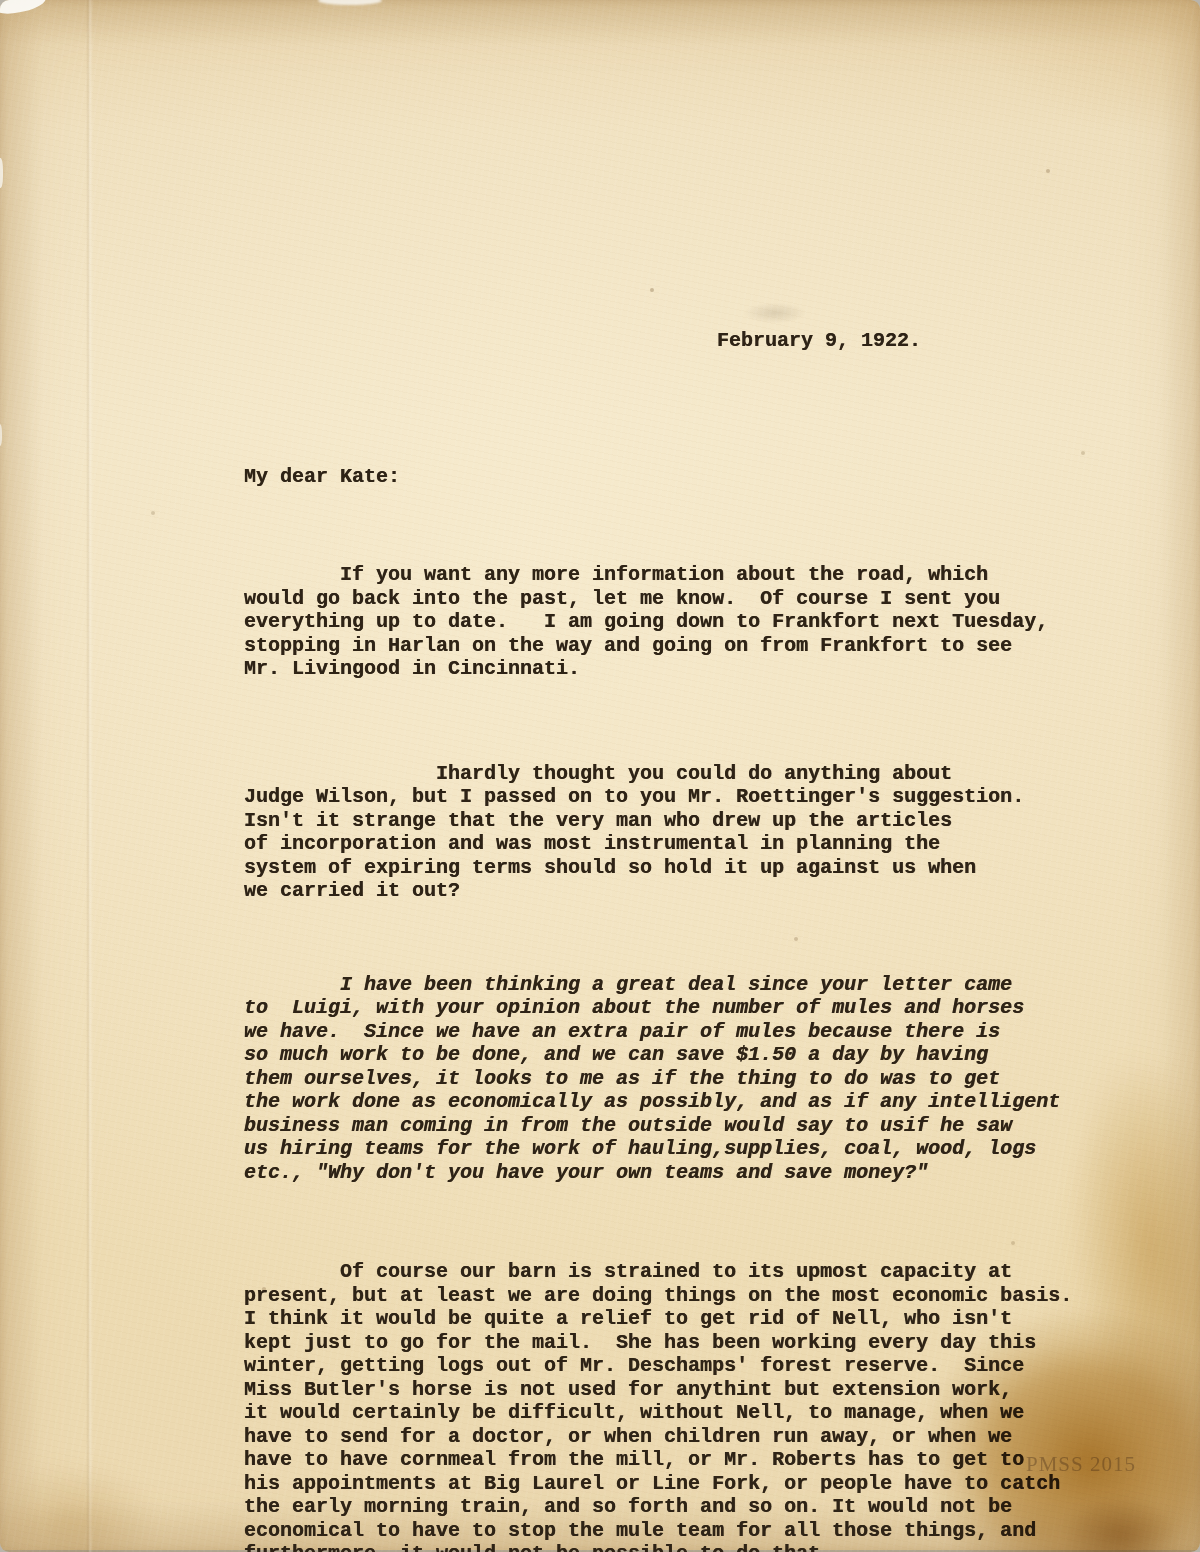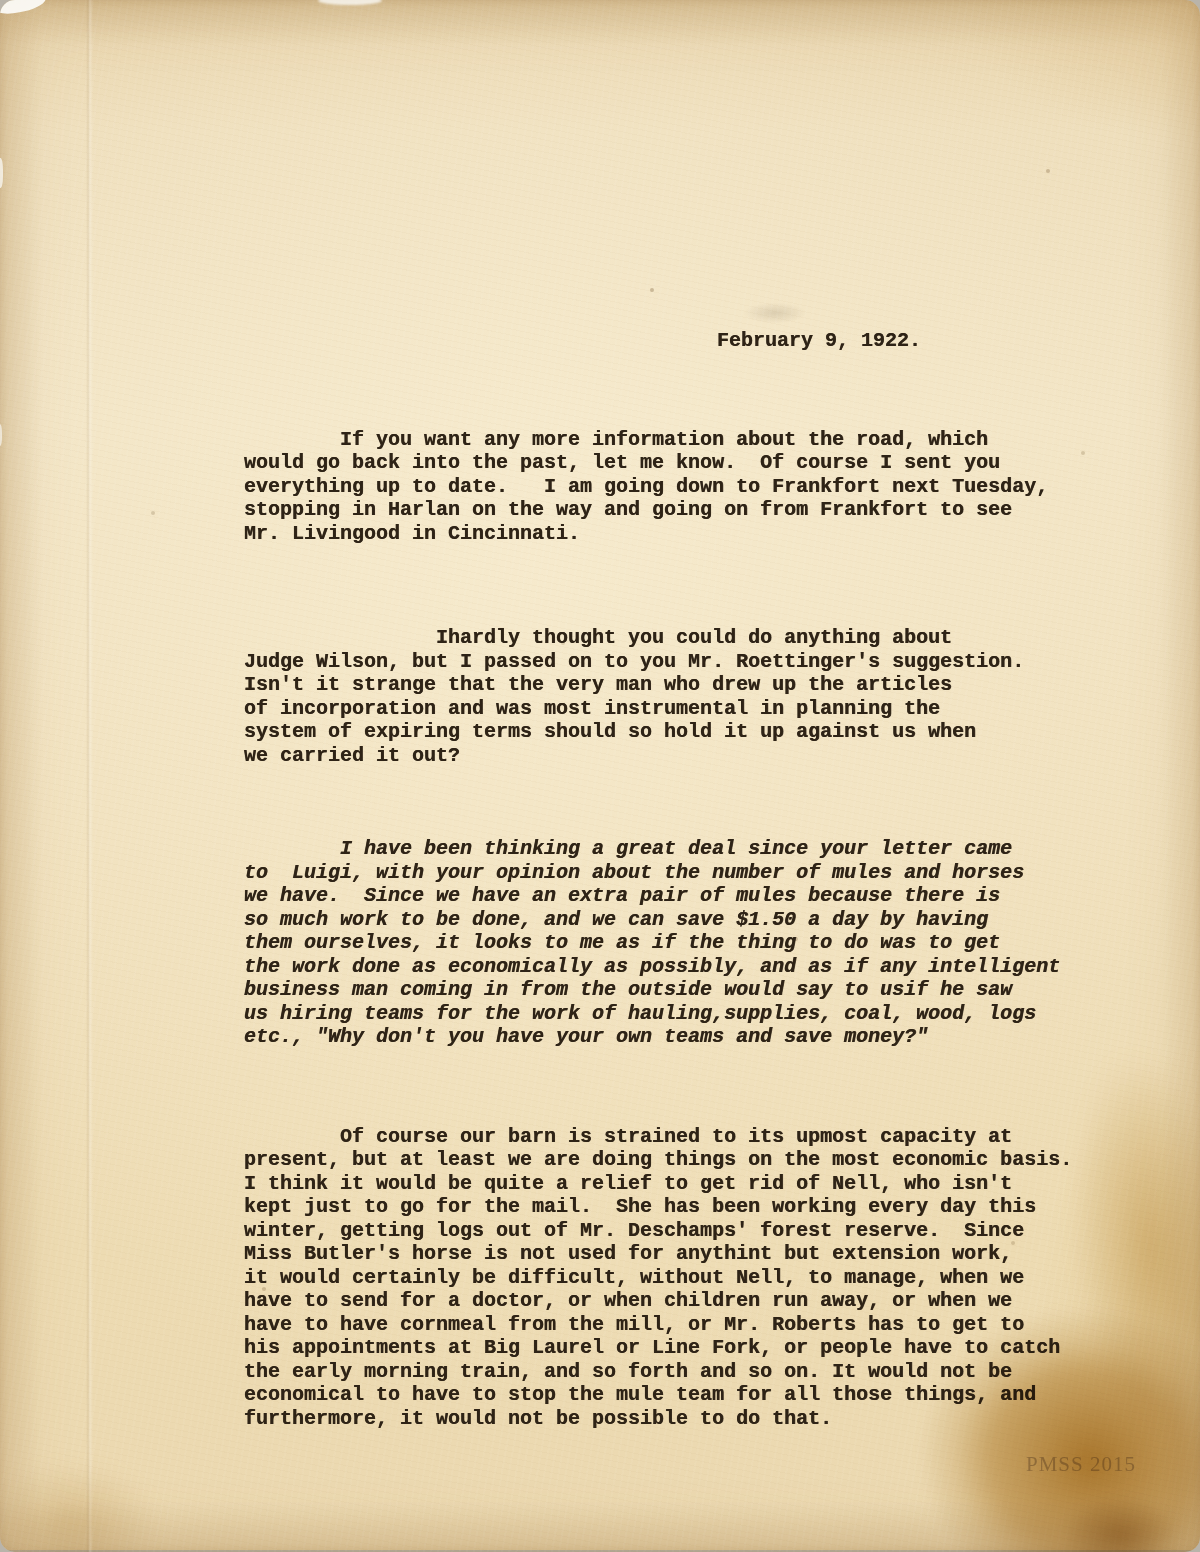--- a/index.html
+++ b/index.html
@@ -5,21 +5,21 @@
   html,body{margin:0;padding:0;}
   body{
     width:1200px;height:1552px;
     background:#b9b4aa;
     font-family:"Liberation Mono", monospace;
     overflow:hidden;
   }
   .page{
     position:relative;
     width:1200px;height:1552px;
-    border-radius:15px;
+    border-radius:9px;
     overflow:hidden;
     background:
       
       repeating-linear-gradient(100deg, rgba(255,255,255,.045) 0 2px, rgba(255,255,255,0) 2px 7px),
       repeating-linear-gradient(12deg, rgba(160,128,78,.04) 0 1px, rgba(160,128,78,0) 1px 6px),
       
       radial-gradient(45px 15px at 775px 313px, rgba(95,78,56,.16), rgba(95,78,56,0) 70%),
       
       radial-gradient(220px 380px at 1200px 1330px, rgba(201,158,72,.28), rgba(201,158,72,0) 75%),
       
@@ -104,20 +104,21 @@
 </head>
 <body>
 
 <div class="page">
 
   <div class="crease"></div>
   <div class="specks"></div>
 
   <div class="letter">
     <div class="date">February 9, 1922.</div>
+    <div class="salutation">My dear Kate:</div>
     <div class="para p2">        If you want any more information about the road, which
 would go back into the past, let me know.  Of course I sent you
 everything up to date.   I am going down to Frankfort next Tuesday,
 stopping in Harlan on the way and going on from Frankfort to see
 Mr. Livingood in Cincinnati.</div>
     <div class="para p1">                Ihardly thought you could do anything about
 Judge Wilson, but I passed on to you Mr. Roettinger's suggestion.
 Isn't it strange that the very man who drew up the articles
 of incorporation and was most instrumental in planning the
 system of expiring terms should so hold it up against us when

